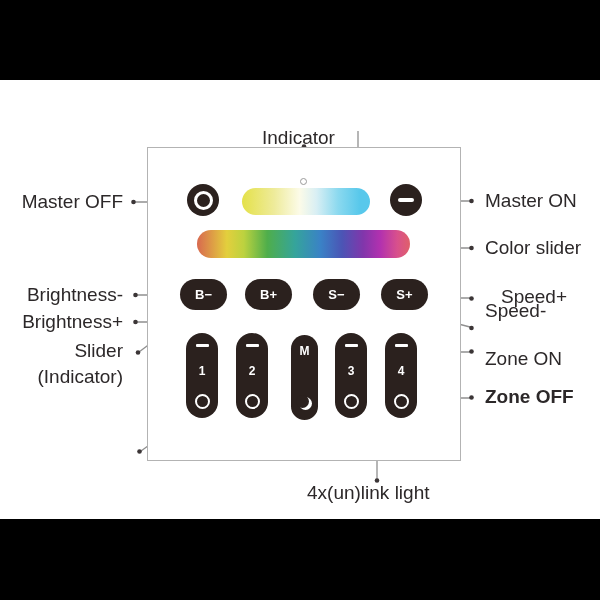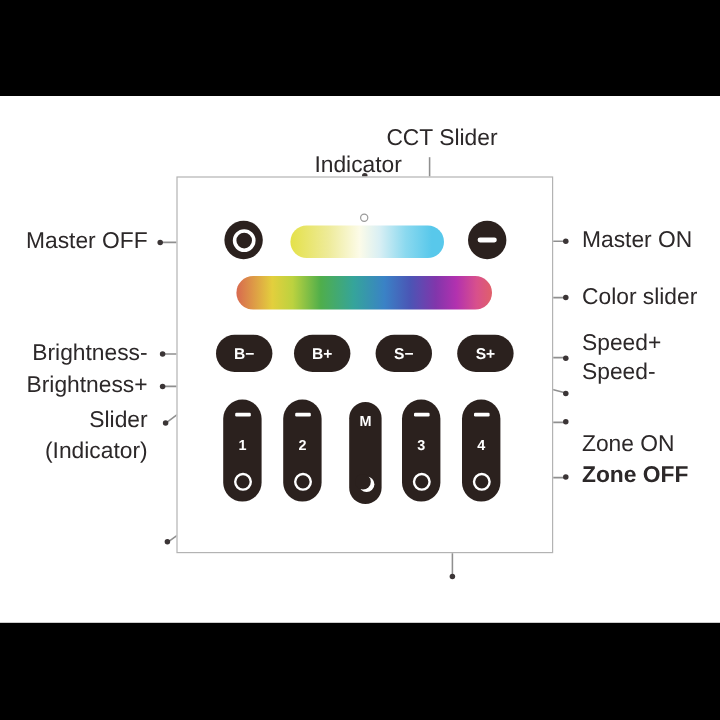--- a/index.html
+++ b/index.html
@@ -130,27 +130,27 @@
     <div class="minus"></div>
     <div class="num">3</div>
     <div class="oring"></div>
   </div>
   <div class="zone-btn" style="left:385px;">
     <div class="minus"></div>
     <div class="num">4</div>
     <div class="oring"></div>
   </div>
 
-  <div class="label" style="left:322px;top:105px;">CCT Slider</div>
   <div class="label" style="left:262px;top:127px;">Indicator</div>
   <div class="label l-right" style="top:191px;text-align:center;">Master OFF</div>
   <div class="label l-left" style="top:237px;">Color slider</div>
   <div class="label l-left" style="top:190px;">Master ON</div>
   <div class="label l-right" style="top:284px;">Brightness-</div>
   <div class="label l-right" style="top:311px;">Brightness+</div>
   <div class="label l-right" style="top:340px;">Slider</div>
   <div class="label l-right" style="top:366px;">(Indicator)</div>
-  <div class="label l-left" style="top:276px;">Speed+</div>
+  <div class="label l-left" style="top:286px;margin-left:16px;">Speed+</div>
   <div class="label l-left" style="top:300px;">Speed-</div>
-  <div class="label l-left" style="top:360px;text-align:center;">Zone ON</div>
+  <div class="label l-left" style="top:348px;text-align:center;">Zone ON</div>
   <div class="label l-left" style="top:386px;font-weight:bold;">Zone OFF</div>
+  <div class="label" style="left:307px;top:482px;">4x(un)link light</div>
 
 </div>
 
 </body></html>

